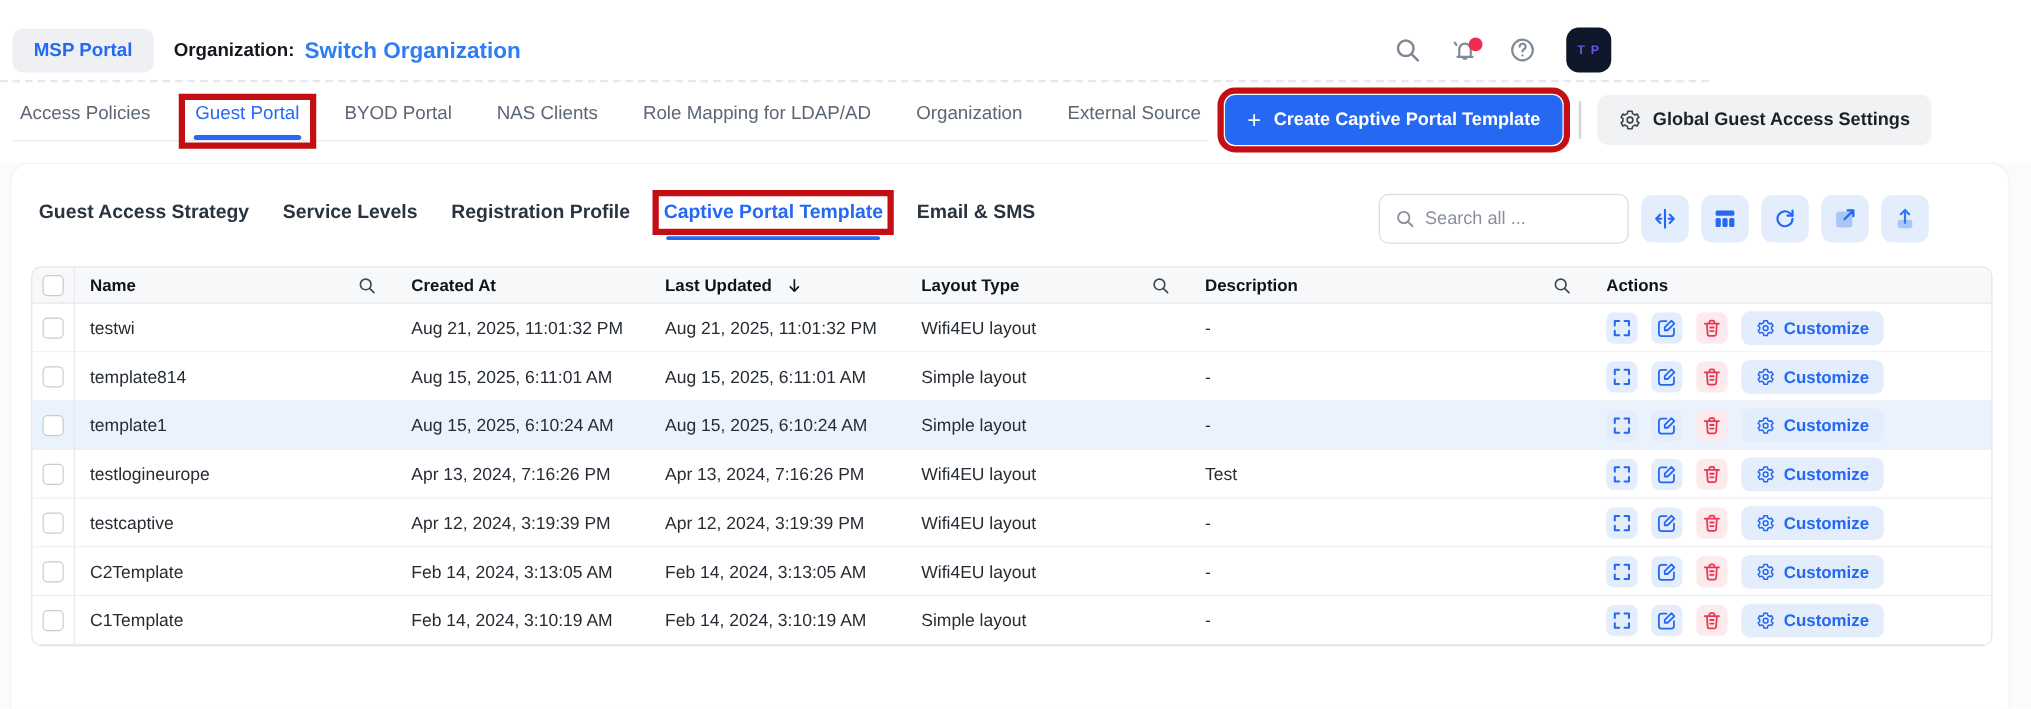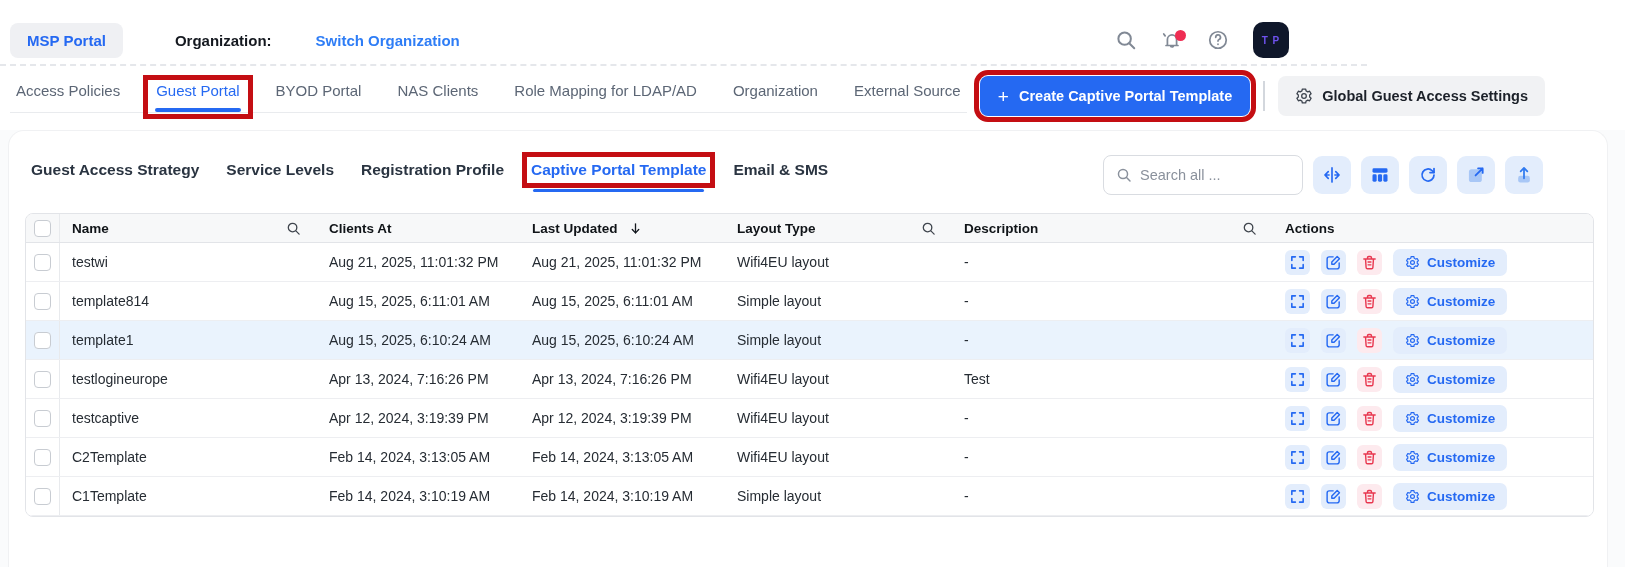--- a/index.html
+++ b/index.html
@@ -5,25 +5,25 @@
   :root{
     --accent:#2569f2; --annot:#c40e13; --danger:#e8374f; --danger-bg:#fdeaee;
     --iconbg:#e3edfc; --hl:#eaf3fd; --border:#e2e4e8; --rowline:#edeef1;
   }
   *{margin:0;padding:0;box-sizing:border-box;font-family:"Liberation Sans",sans-serif;}
   html,body{width:1625px;height:567px;overflow:hidden;background:#fff;}
   #page{position:relative;width:1625px;height:567px;}
 
   
   #topbar{position:absolute;left:0;top:0;width:1367px;height:66px;display:flex;align-items:center;
-    padding:16px 0 0 10px;border-bottom:2px dashed #e5e7eb;background:#fff;gap:36px;}
+    padding:16px 0 0 10px;border-bottom:2px dashed #e5e7eb;background:#fff;}
   .msp-btn{height:35px;padding:0 17px;border:none;border-radius:8px;background:#eff0f3;
     color:var(--accent);font-size:15px;font-weight:700;display:flex;align-items:center;cursor:pointer;}
   .org-label{margin-left:16px;font-size:15px;font-weight:700;color:#14181f;}
-  .org-link{margin-left:8px;font-size:15px;font-weight:700;color:#2e7df6;text-decoration:none;cursor:pointer;}
+  .org-link{margin-left:8px;font-size:18px;font-weight:700;color:#2e7df6;text-decoration:none;cursor:pointer;}
   #topbar-right{margin-left:auto;margin-right:78px;display:flex;align-items:center;gap:24px;}
   .top-icon{width:22px;height:22px;color:#818995;position:relative;display:inline-flex;cursor:pointer;}
   .top-icon svg{width:100%;height:100%;}
   .bell-dot{position:absolute;right:-3px;top:1px;width:11px;height:11px;border-radius:50%;background:#ef2d53;}
   .avatar{width:36px;height:36px;border-radius:10px;background:#0f172a;color:#6f52ee;font-weight:700;
     font-size:10px;display:flex;align-items:center;justify-content:center;letter-spacing:1px;cursor:pointer;}
 
   
   #tabbar{position:absolute;left:0;top:66px;width:1625px;height:64px;background:#fff;}
   #tab-strip{display:inline-flex;gap:24px;margin-left:10px;padding-top:16px;border-bottom:1px solid #e9ebee;}
@@ -210,21 +210,21 @@
           <div class="hcell between">
             <span>Name</span>
             <span class="mag">
                 <svg viewBox="0 0 24 24" fill="none" stroke="currentColor" stroke-width="2.1" stroke-linecap="round">
                   <circle cx="10.5" cy="10.5" r="6.8"></circle>
                   <line x1="15.8" y1="15.8" x2="21" y2="21"></line>
                 </svg>
               </span>
           </div>
           <div class="hcell">
-            <span>Clients At</span>
+            <span>Created At</span>
           </div>
           <div class="hcell">
             <span>Last Updated</span>
             <span class="sort">
                 <svg viewBox="0 0 24 24" fill="none" stroke="currentColor" stroke-width="2.1" stroke-linecap="round" stroke-linejoin="round">
                   <line x1="12" y1="4.5" x2="12" y2="19"></line>
                   <path d="M6.8 13.6 12 19l5.2-5.4"></path>
                 </svg>
               </span>
           </div>

